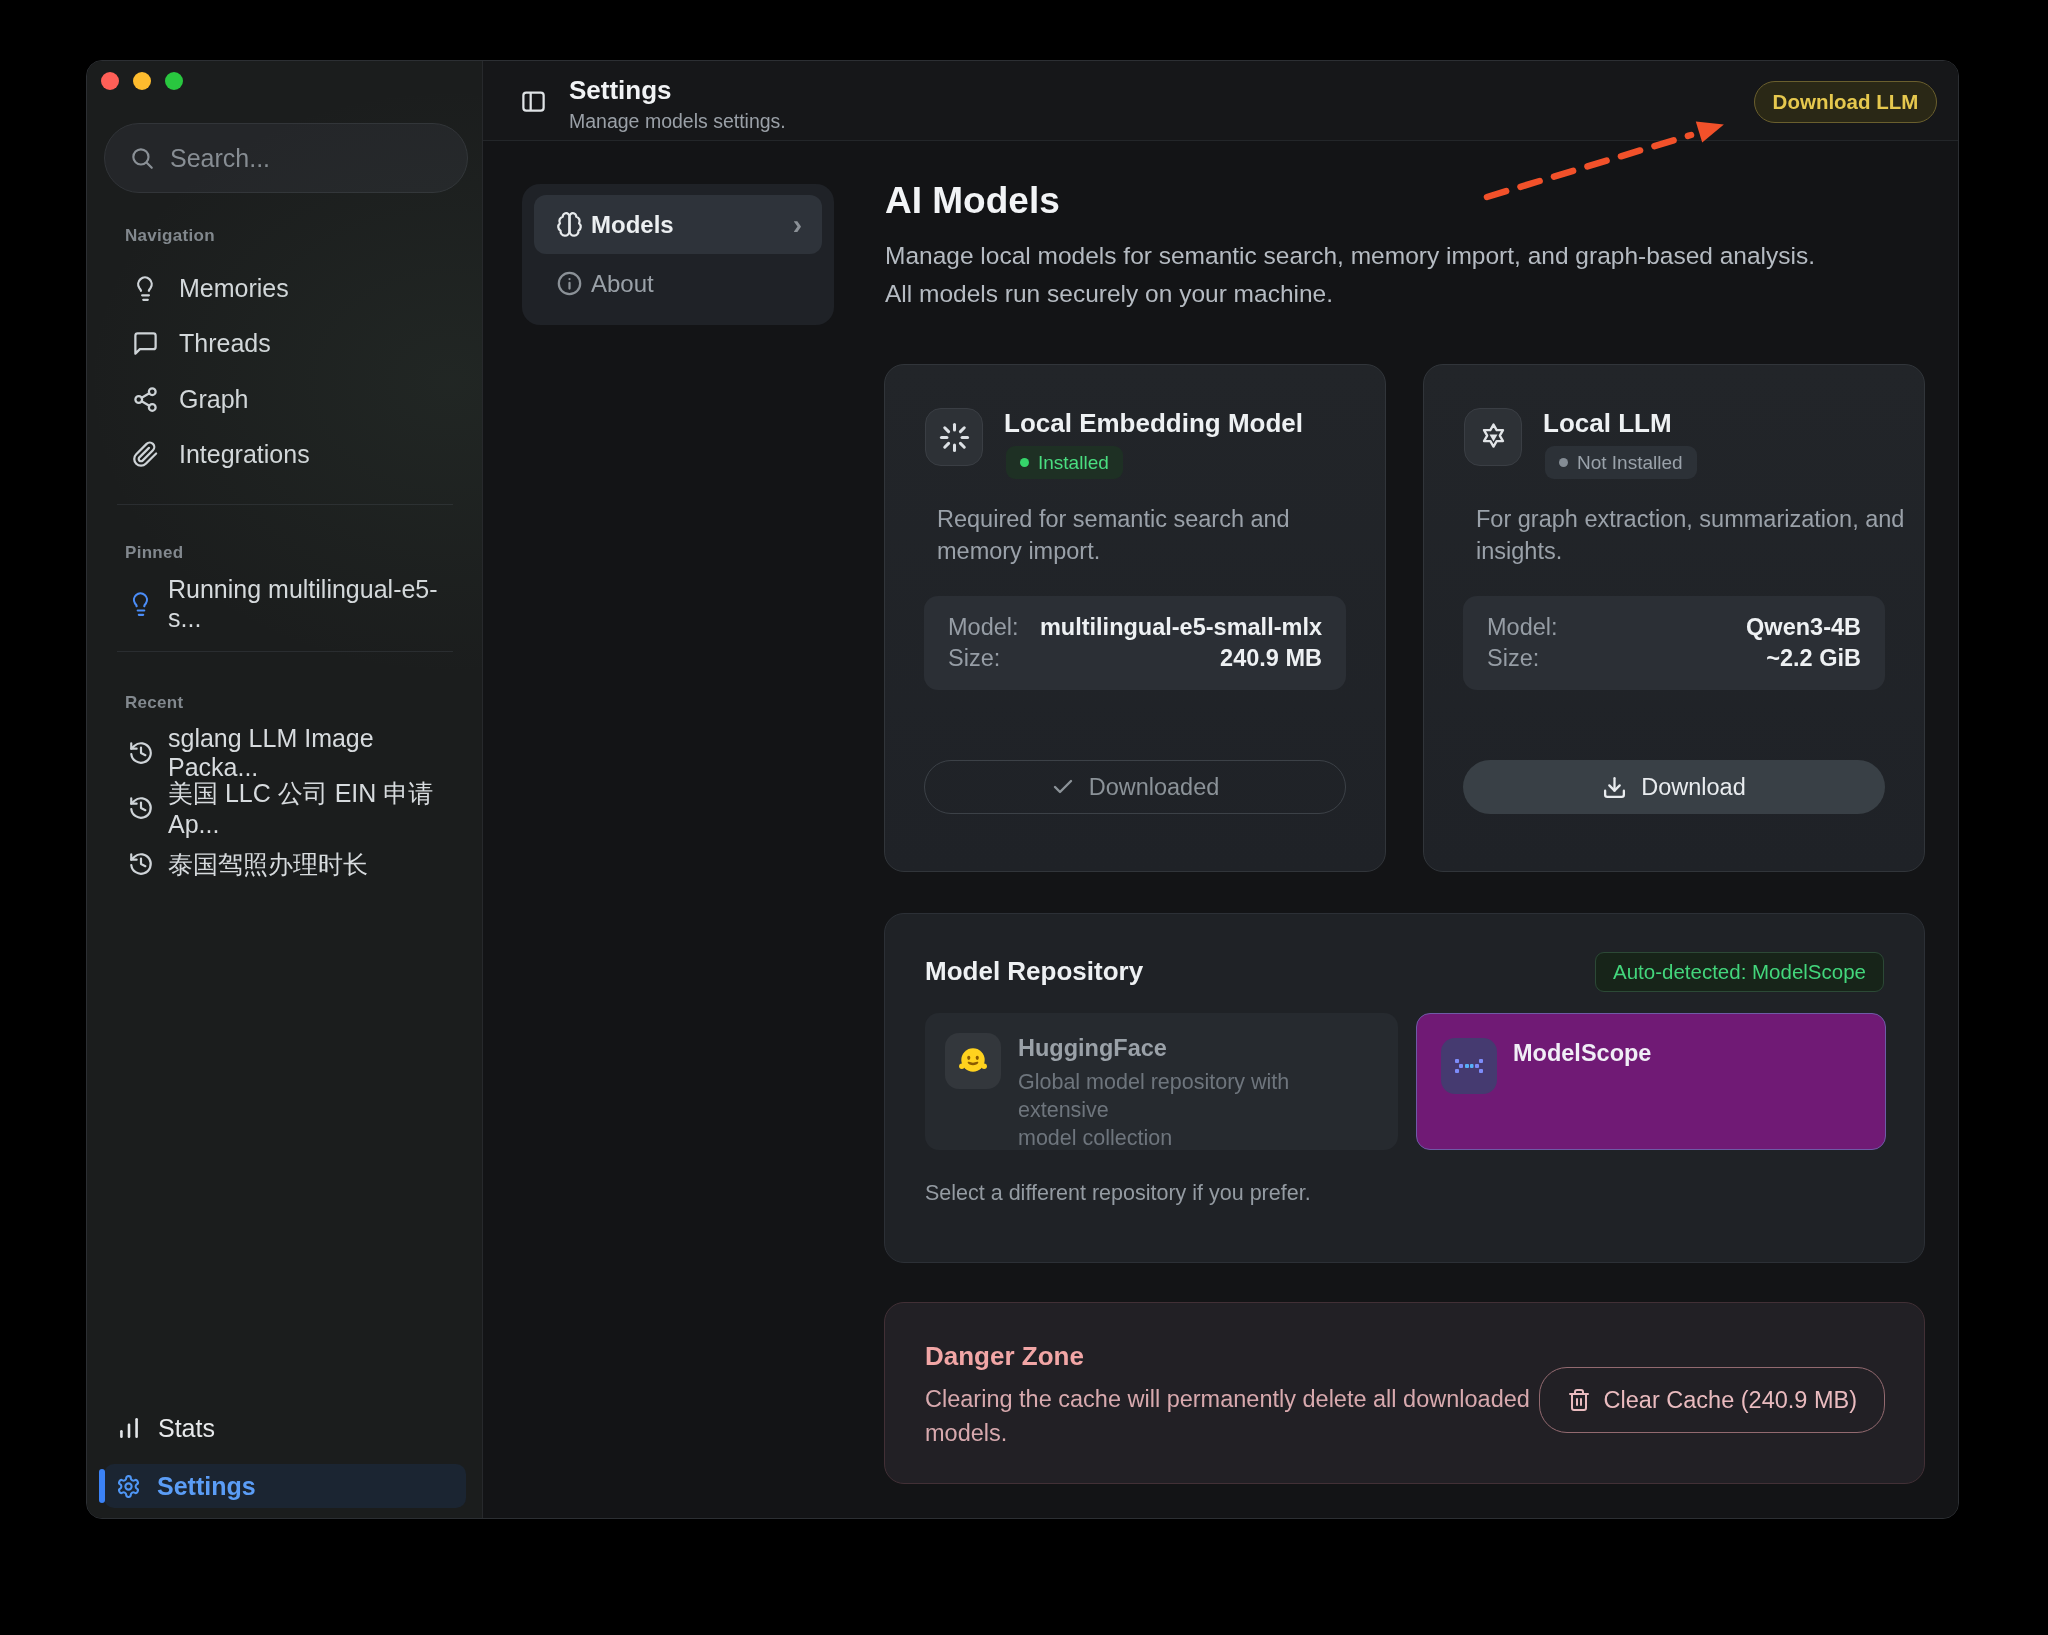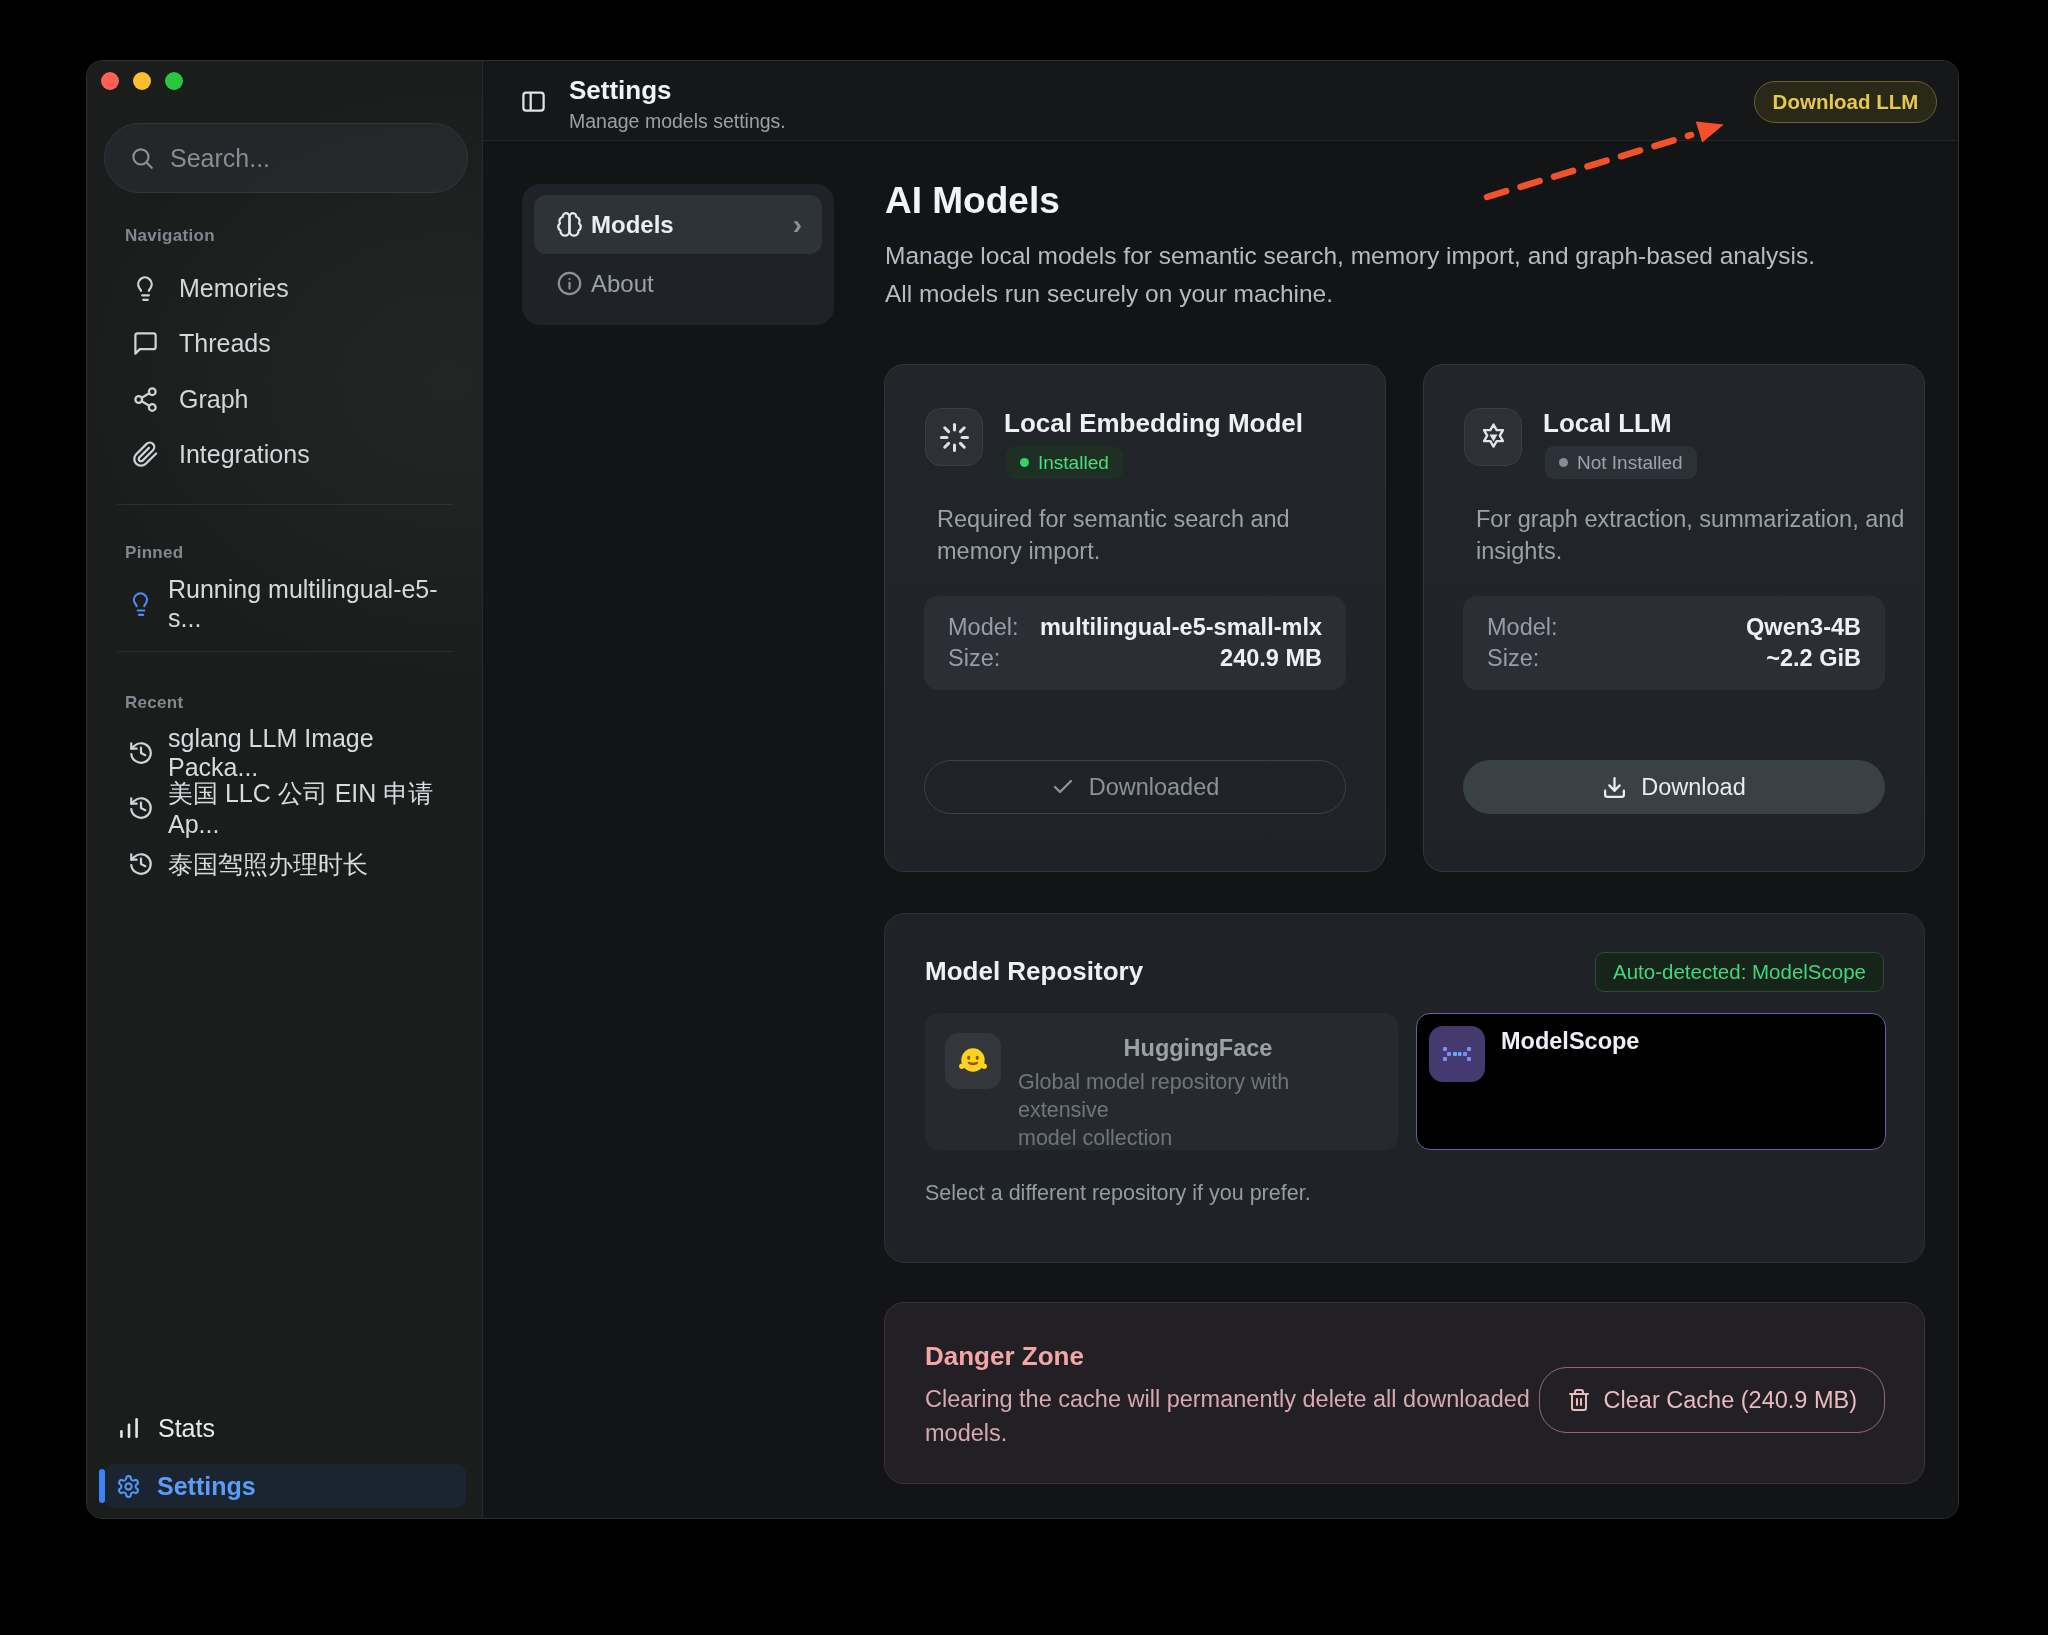--- a/index.html
+++ b/index.html
@@ -98,26 +98,26 @@
   
   .repo { position:absolute; left:401px; top:852px; width:1041px; height:350px;
     background:#1f2226; border:1px solid #2c3036; border-radius:20px; }
   .repo-title { position:absolute; left:40px; top:42px; font-size:26px; font-weight:700; color:#eef1f3; }
   .repo-badge { position:absolute; right:40px; top:38px; height:40px; border-radius:9px;
     background:#172419; border:1px solid #2c4936; color:#43d67c;
     display:inline-flex; align-items:center; padding:0 17px; font-size:20.5px; }
   .opt { position:absolute; top:99px; height:137px; border-radius:14px;
     display:flex; align-items:flex-start; gap:17px; padding:20px; cursor:pointer; }
   .opt-hf { left:40px; width:473px; background:#262a2f; }
-  .opt-ms { left:531px; width:470px; background:#000000; border:1.5px solid #6e5ba6; padding:12px;gap:16px; }
+  .opt-ms { left:531px; width:470px; background:#701a75; border:1.5px solid #6e5ba6; padding:24px;gap:16px; }
   .opt-icon { width:56px; height:56px; border-radius:14px; flex:none;
     display:flex; align-items:center; justify-content:center; }
   .opt-hf .opt-icon { background:#33373c; }
   .opt-ms .opt-icon { background:#453a70; }
-  .opt-name { font-size:23.5px; font-weight:700; margin-top:2px;text-align:center; }
+  .opt-name { font-size:23.5px; font-weight:700; margin-top:2px; }
   .opt-hf .opt-name { color:#9aa1a8; } .opt-ms .opt-name { color:#f0eef6; }
   .opt-desc { font-size:21.5px; line-height:28px; margin-top:6px; }
   .opt-hf .opt-desc { color:#6e757d; } .opt-ms .opt-desc { color:#a89fc4; }
   .repo-note { position:absolute; left:40px; top:264px; font-size:21.5px; color:#949ba2; line-height:30px; }
 
   
   .danger { position:absolute; left:401px; top:1241px; width:1041px; height:182px;
     background:#222025; border:1px solid #423036; border-radius:20px; }
   .danger-title { position:absolute; left:40px; top:38px; font-size:26px; font-weight:700; color:#f2a6a6; }
   .danger-desc { position:absolute; left:40px; top:80px; font-size:23.5px; color:#d8a9ae; line-height:33.5px; }

